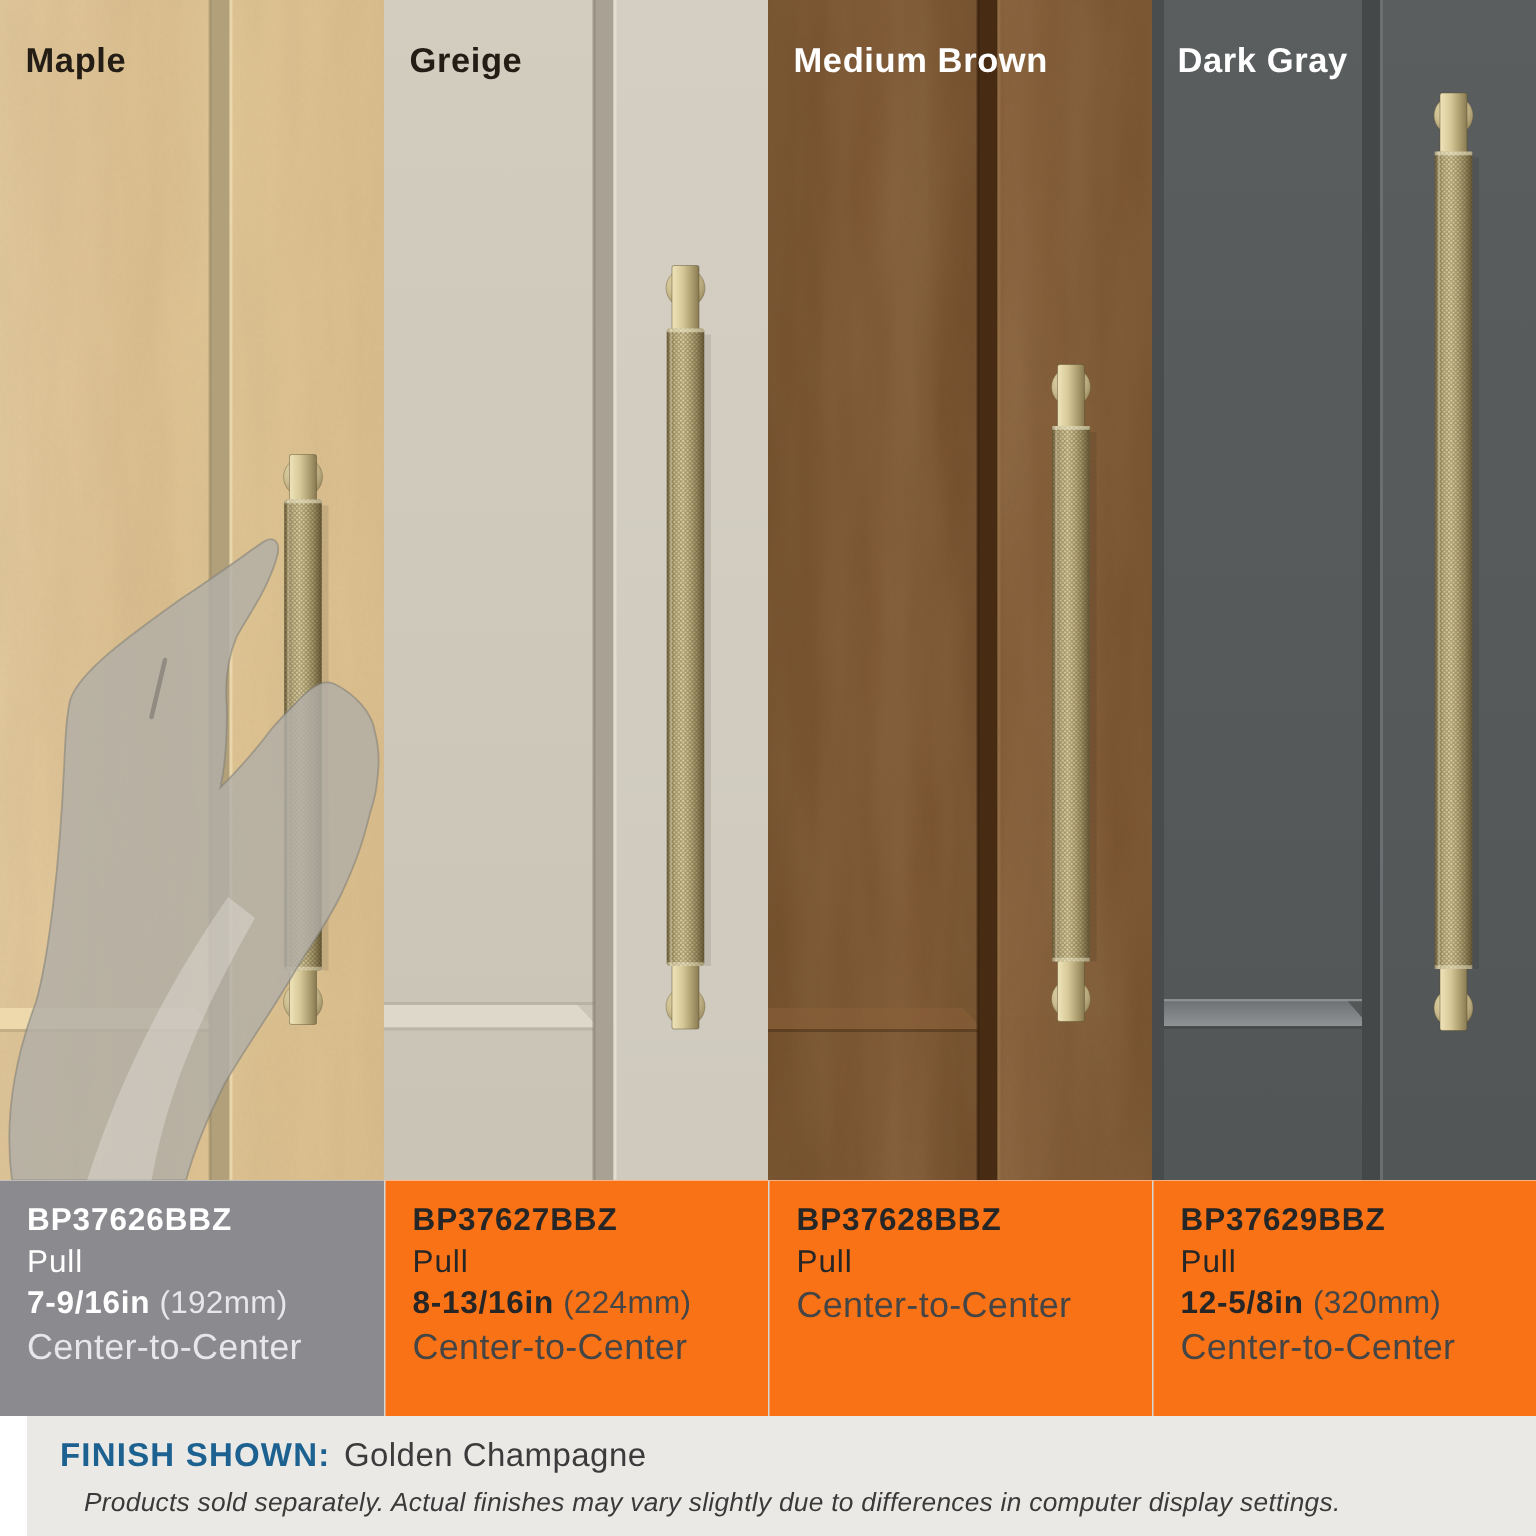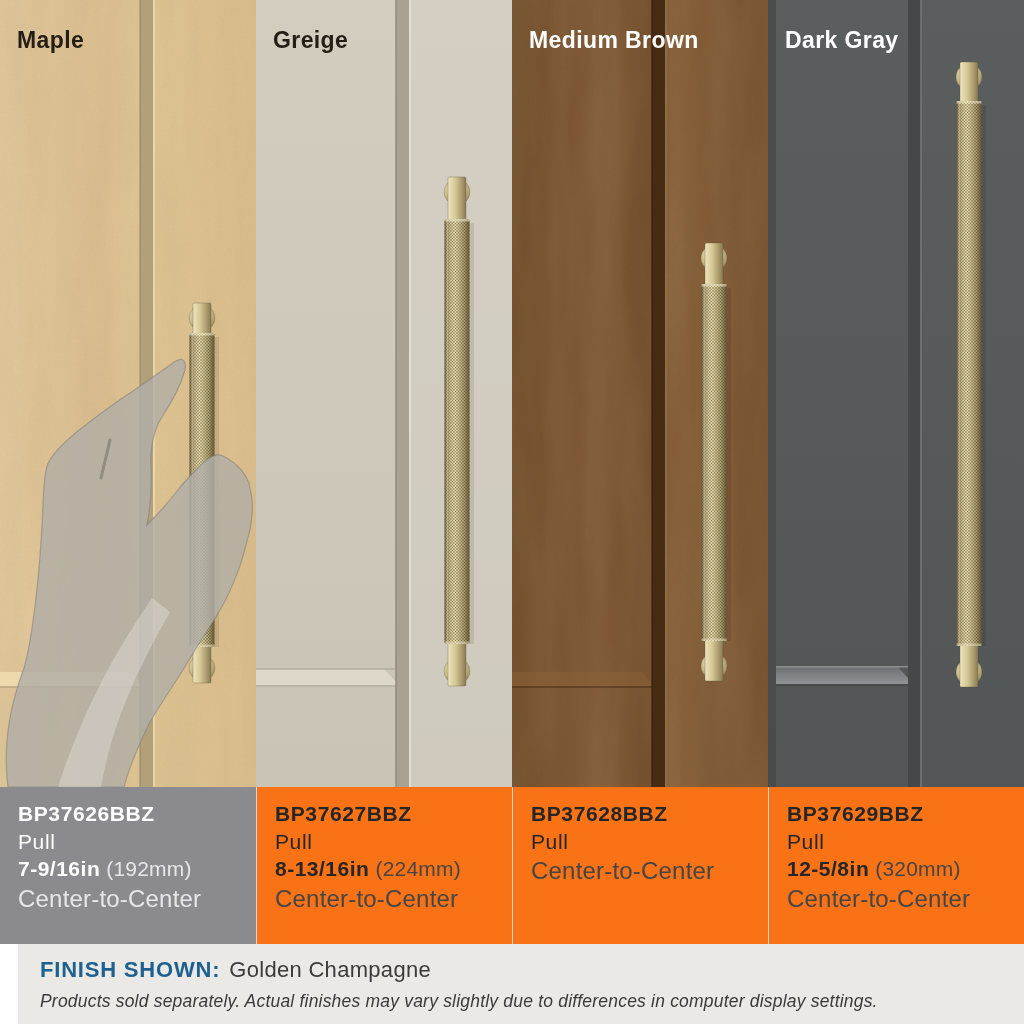--- a/index.html
+++ b/index.html
@@ -38,21 +38,21 @@
   .info-cell.selected .c2c-line{color:#e7e7ea;}
   
   .footer{
     position:absolute;left:18px;top:944px;width:1024px;height:84px;box-sizing:border-box;
     background:#eae9e6;padding:13px 22px 0 22px;
   }
   .finish-shown-line{font-size:22px;line-height:1.2;}
   .finish-shown-label{color:#1d6190;font-weight:700;letter-spacing:0.8px;}
   .finish-shown-value{color:#3b3b3b;font-weight:400;margin-left:9px;letter-spacing:0.3px;}
   .disclaimer-line{
-    margin-top:8px;font-size:17.5px;font-style:italic;color:#3a3a3a;letter-spacing:0.2px;
+    margin-top:8px;font-size:17.5px;font-style:italic;color:#3a3a3a;letter-spacing:0.2px;margin-left:16px;
   }
 </style>
 </head>
 <body>
 
 <div class="stage">
 
   <div class="swatch-row">
 
     <div class="column">

